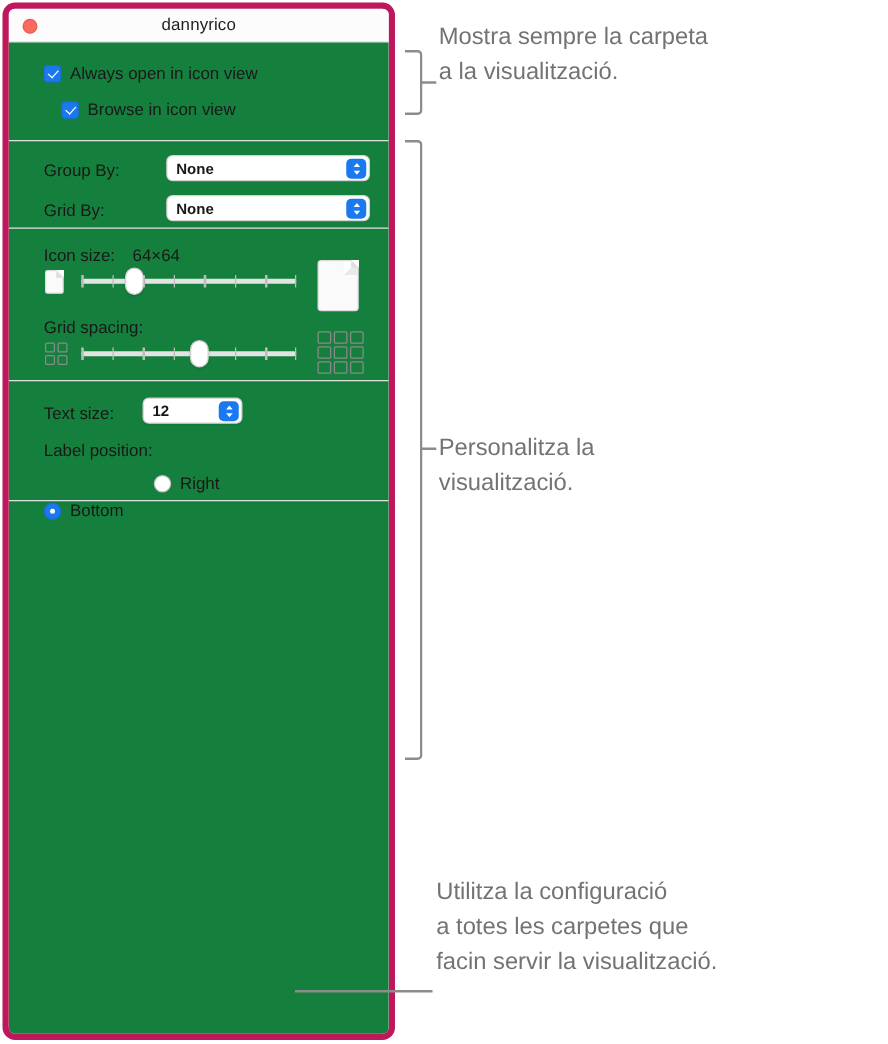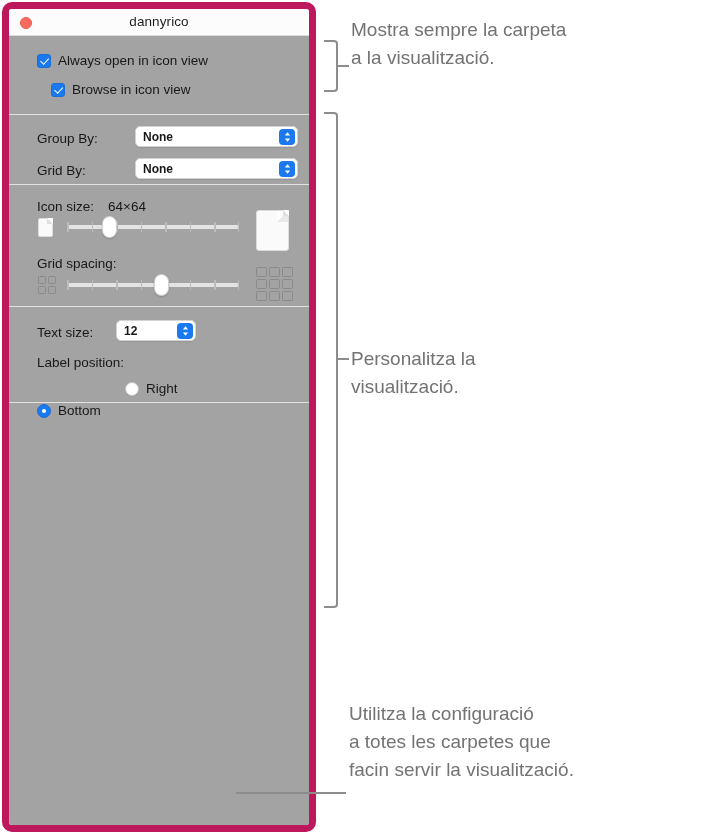--- a/index.html
+++ b/index.html
@@ -16,21 +16,21 @@
     overflow: hidden;
   }
 
   
   #window {
     position: absolute;
     left: 2px;
     top: 2px;
     width: 314px;
     height: 830px;
-    border: 7px solid #be185d;
+    border: 5px solid #be185d;
     border-radius: 10px;
     background: #f6f6f6;
     box-sizing: border-box;
     overflow: hidden;
   }
 
   #titlebar {
     position: relative;
     height: 27px;
     background: #fcfcfc;
@@ -52,21 +52,21 @@
     position: absolute;
     left: 0; right: 0;
     top: 5px;
     text-align: center;
     font-size: 13.5px;
     color: #1d1d1d;
     letter-spacing: 0.1px;
   }
 
   .panel-body {
-    background: #a3a3a3;
+    background: #15803d;
     position: relative;
     height: 801px;
   }
 
   .section {
     border-bottom: 1px solid #e2e2e2;
     box-sizing: border-box;
     padding: 0;
     position: relative;
   }

